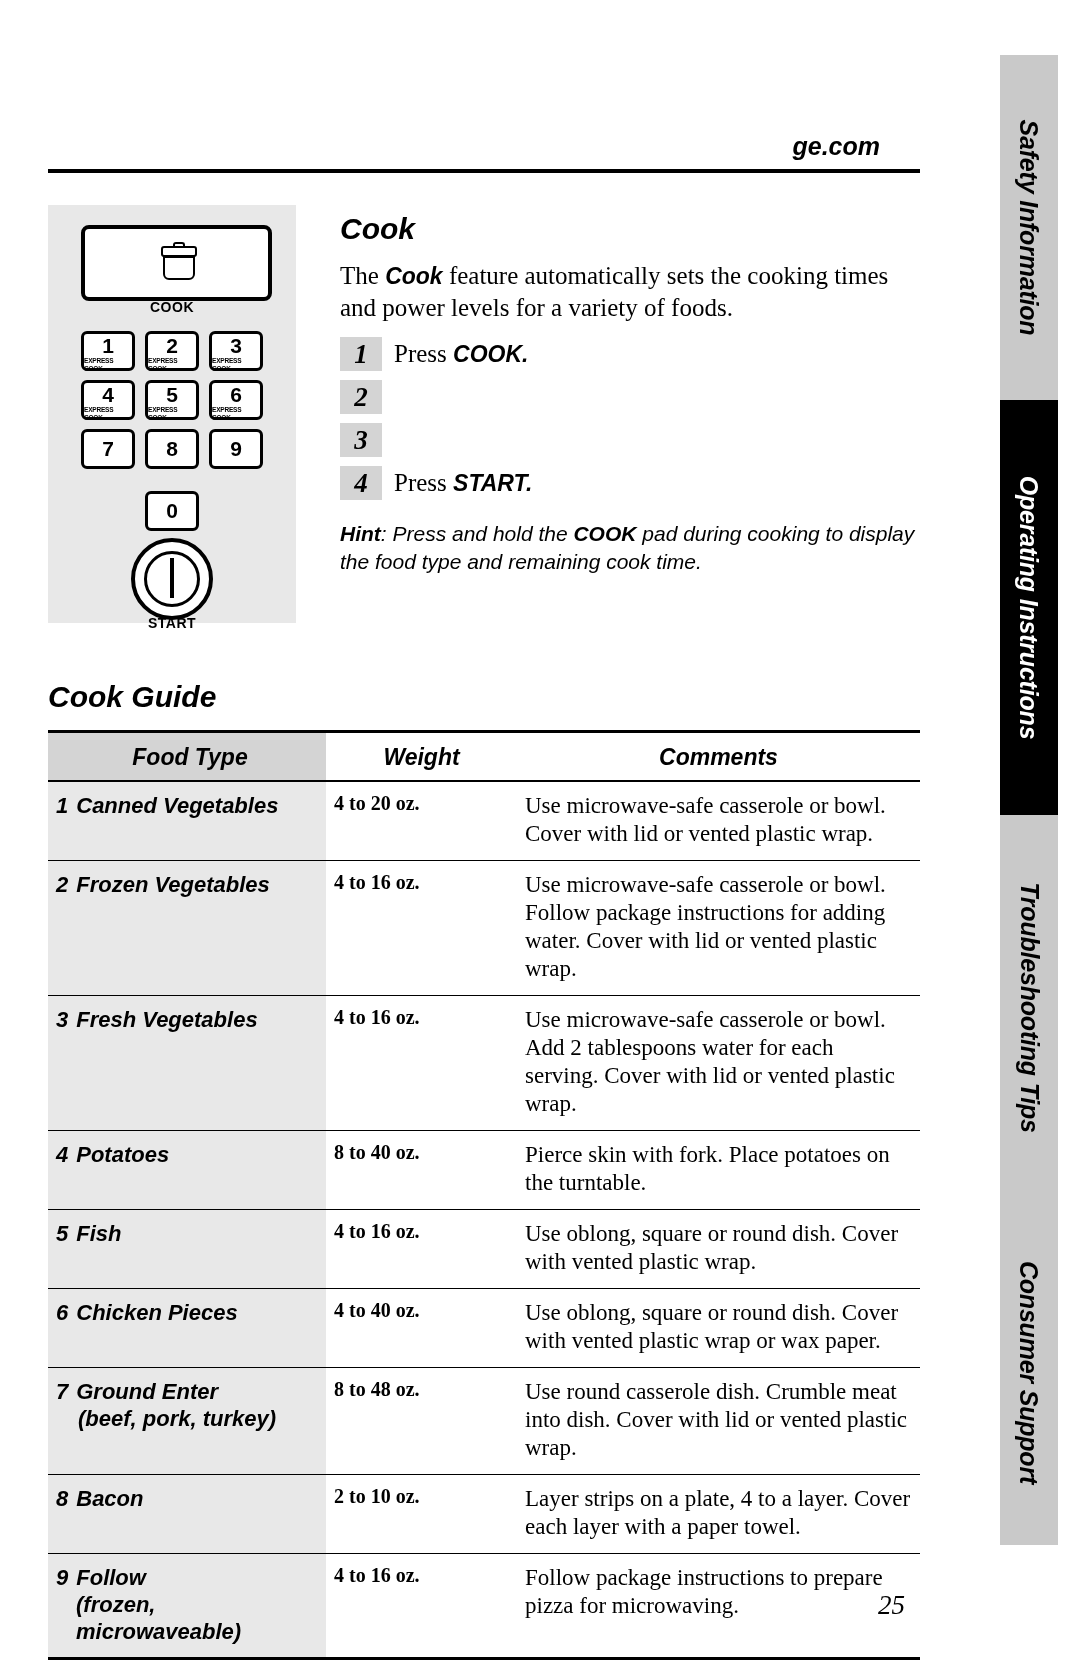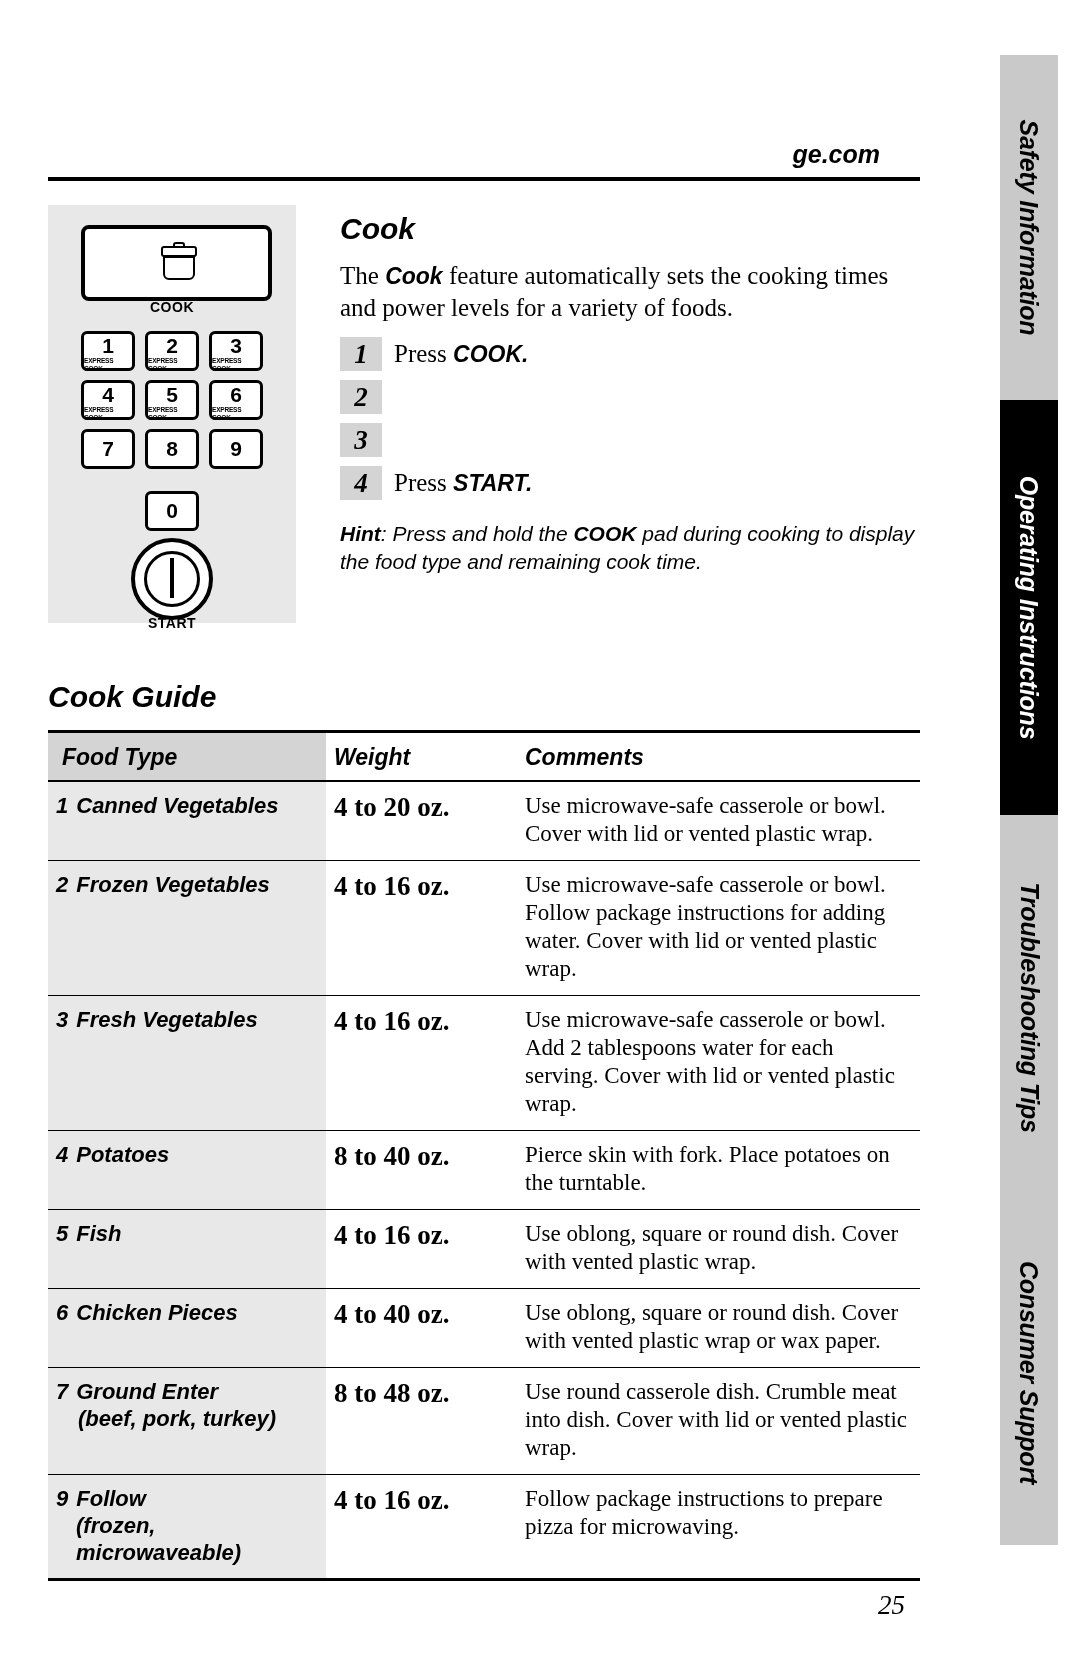--- a/index.html
+++ b/index.html
@@ -41,21 +41,21 @@
     font-size: 25px;
     letter-spacing: -0.2px;
   }
   .tab-grey { background: #c9c9c9; color: #000; }
   .tab-black { background: #000000; color: #ffffff; }
 
   
   #header-area {
     position: absolute;
     left: 48px;
-    top: 140px;
+    top: 132px;
     width: 870px;
   }
   #ge-com {
     text-align: right;
     font-family: "Liberation Sans", sans-serif;
     font-weight: bold;
     font-style: italic;
     font-size: 25px;
     padding-right: 38px;
   }
@@ -309,39 +309,40 @@
   }
   #guide-table thead th {
     border-top: 3px solid #000;
     border-bottom: 2px solid #000;
     font-family: "Liberation Sans", sans-serif;
     font-weight: bold;
     font-style: italic;
     font-size: 23px;
     padding-top: 11px;
     padding-bottom: 9px;
+    text-align: center;
   }
   #guide-table thead th.c-food { background: #d4d4d4; padding-left: 14px; }
   #guide-table tbody td { border-bottom: 1.5px solid #000; }
   #guide-table tbody tr:last-child td { border-bottom: 3px solid #000; }
   td.c-food {
     background: #e8e8e8;
     font-family: "Liberation Sans", sans-serif;
     font-weight: bold;
     font-style: italic;
     font-size: 22px;
     line-height: 27px;
     padding-left: 14px;
     width: 262px;
   }
   td.c-food .idx { margin-right: 8px; }
   td.c-weight {
     font-family: "Liberation Serif", serif;
     font-weight: bold;
-    font-size: 27px;
+    font-size: 20px;
     width: 175px;
     padding-left: 16px;
     margin-top: 16px;
   }
   td.c-comment {
     font-size: 23px;
     line-height: 28px;
     padding-left: 14px;
   }
   .sub-line {
@@ -506,20 +507,25 @@
         <td class="c-food"><span class="idx">6</span><span>Chicken Pieces</span></td>
         <td class="c-weight">4 to 40 oz.</td>
         <td class="c-comment">Use oblong, square or round dish. Cover with vented plastic wrap or wax paper.</td>
       </tr>
       <tr>
         <td class="c-food"><span class="idx">7</span><span>Ground Enter</span><span class="sub-line" style="margin-left: 22px;">(beef, pork, turkey)</span></td>
         <td class="c-weight">8 to 48 oz.</td>
         <td class="c-comment">Use round casserole dish. Crumble meat into dish. Cover with lid or vented plastic wrap.</td>
       </tr>
       <tr>
+        <td class="c-food"><span class="idx">8</span><span>Bacon</span></td>
+        <td class="c-weight">2 to 10 oz.</td>
+        <td class="c-comment">Layer strips on a plate, 4 to a layer. Cover each layer with a paper towel.</td>
+      </tr>
+      <tr>
         <td class="c-food"><span class="idx">9</span><span>Follow</span><span class="sub-line" style="margin-left: 20px;">(frozen, microwaveable)</span></td>
         <td class="c-weight">4 to 16 oz.</td>
         <td class="c-comment">Follow package instructions to prepare pizza for microwaving.</td>
       </tr>
     </tbody>
 </table>
 
 <div id="page-number">25</div>
 
 </body></html>

